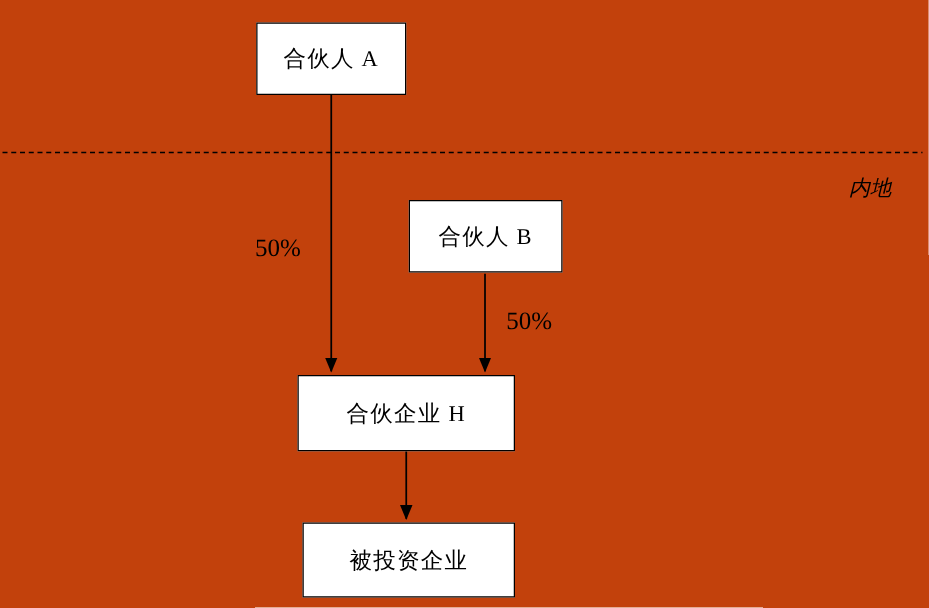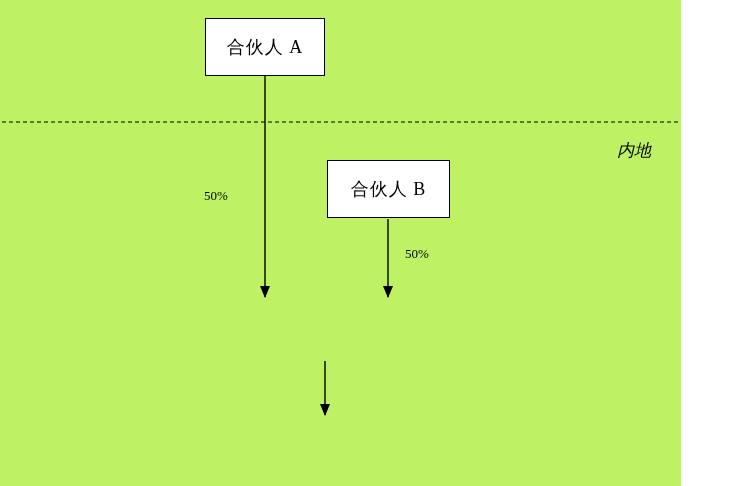--- a/index.html
+++ b/index.html
@@ -2,41 +2,41 @@
 <html><head>
 <meta charset="utf-8">
 <style>
   html, body {
     margin: 0;
     padding: 0;
     background: #ffffff;
   }
   .canvas {
     position: relative;
-    width: 681px;
+    width: 743px;
     height: 486px;
-    background: #bef264;
+    background: #c2410c;
     font-family: "Liberation Serif", "DejaVu Serif", serif;
     color: #000000;
     overflow: hidden;
   }
   .node {
     position: absolute;
     box-sizing: border-box;
     border: 1px solid #000000;
     background: #ffffff;
     display: flex;
     align-items: center;
     justify-content: center;
     font-size: 18px;
     letter-spacing: 1px;
   }
   .edge-label {
     position: absolute;
-    font-size: 13px;
+    font-size: 20px;
     white-space: nowrap;
   }
   .region-label {
     position: absolute;
     font-size: 17px;
     white-space: nowrap;
   }
   .svg-layer {
     position: absolute;
     top: 0;
@@ -66,21 +66,27 @@
   </svg>
 
   <div class="node" style="left:205px; top:18px; width:120px; height:58px;">
     <span>合伙人 A</span>
   </div>
 
   <div class="node" style="left:327px; top:160px; width:123px; height:58px;">
     <span>合伙人 B</span>
   </div>
 
+  <div class="node" style="left:238px; top:300px; width:174px; height:61px;">
+    <span>合伙企业 H</span>
+  </div>
 
+  <div class="node" style="left:242px; top:418px; width:170px; height:60px;">
+    <span>被投资企业</span>
+  </div>
 
   <div class="edge-label" style="left:204px; top:188px;">50%</div>
 
   <div class="edge-label" style="left:405px; top:246px;">50%</div>
 
 
   <div class="region-label" style="right:30px; top:139px;font-style:italic;">内地</div>
 
 </div>
 

